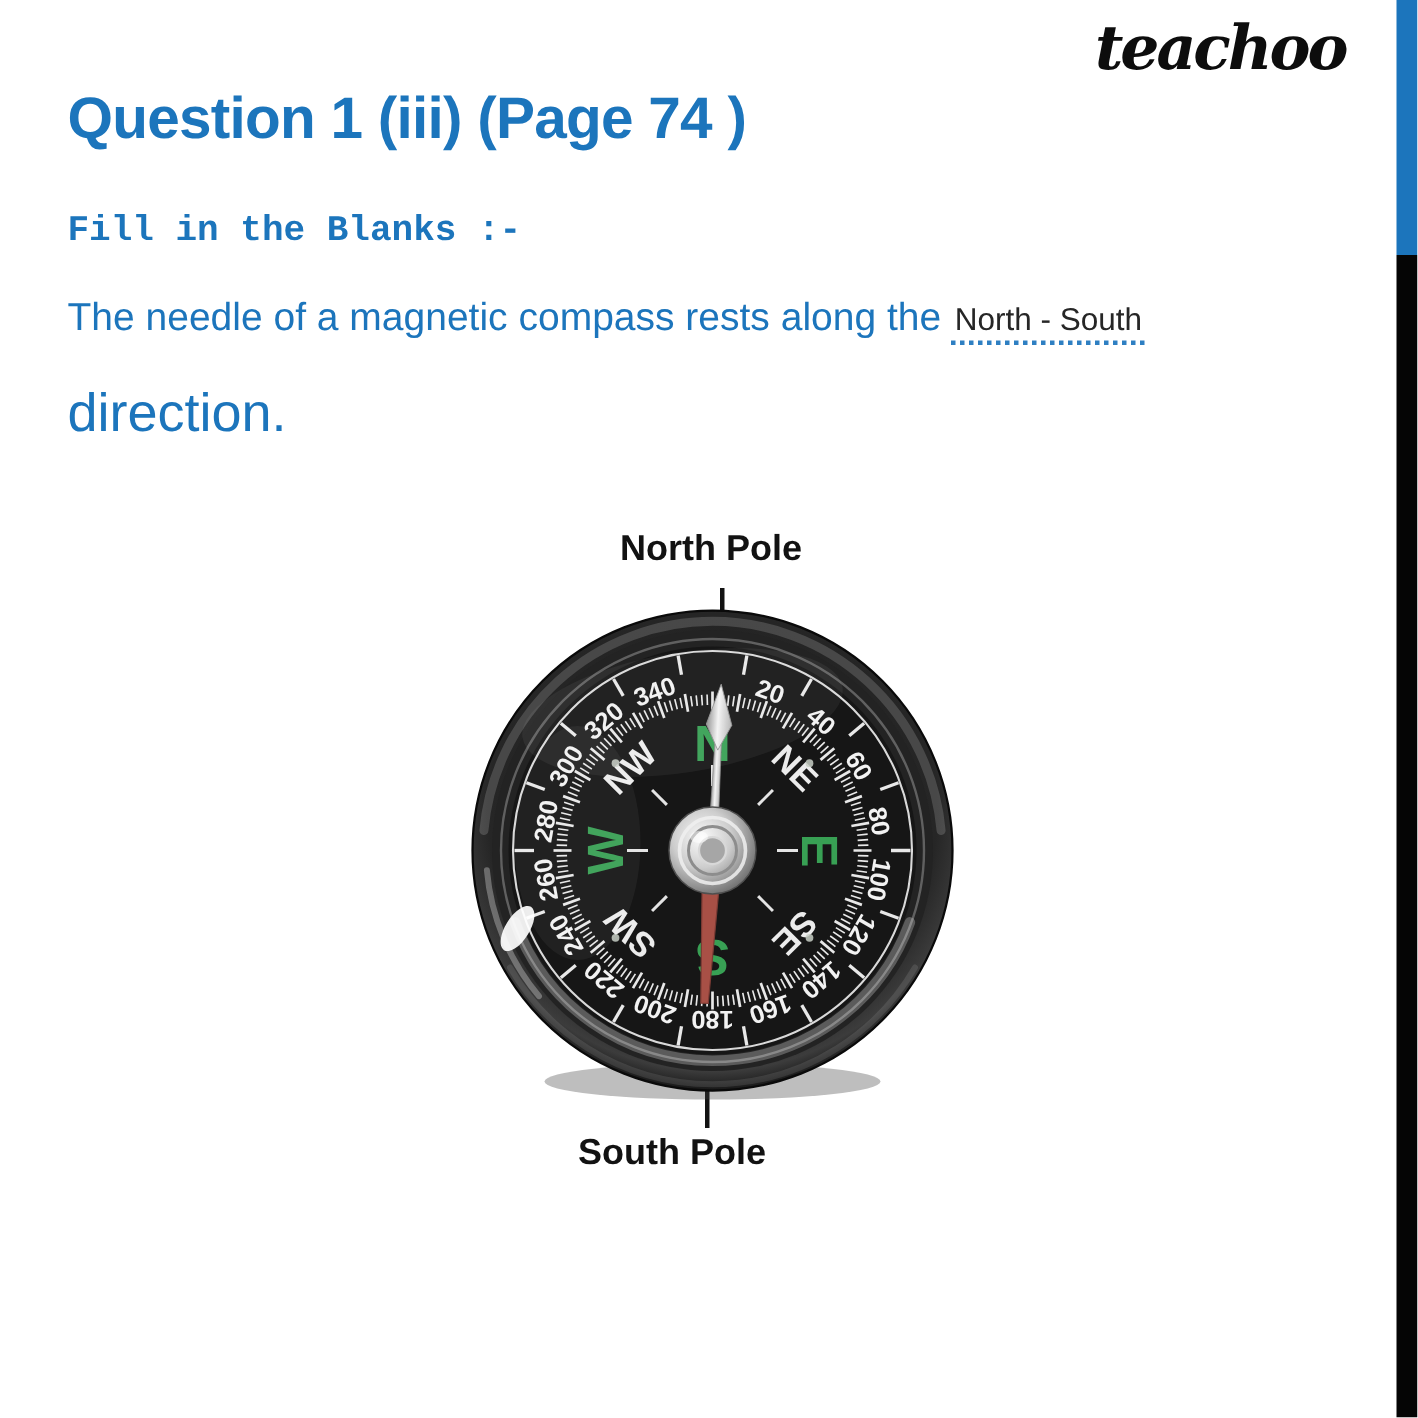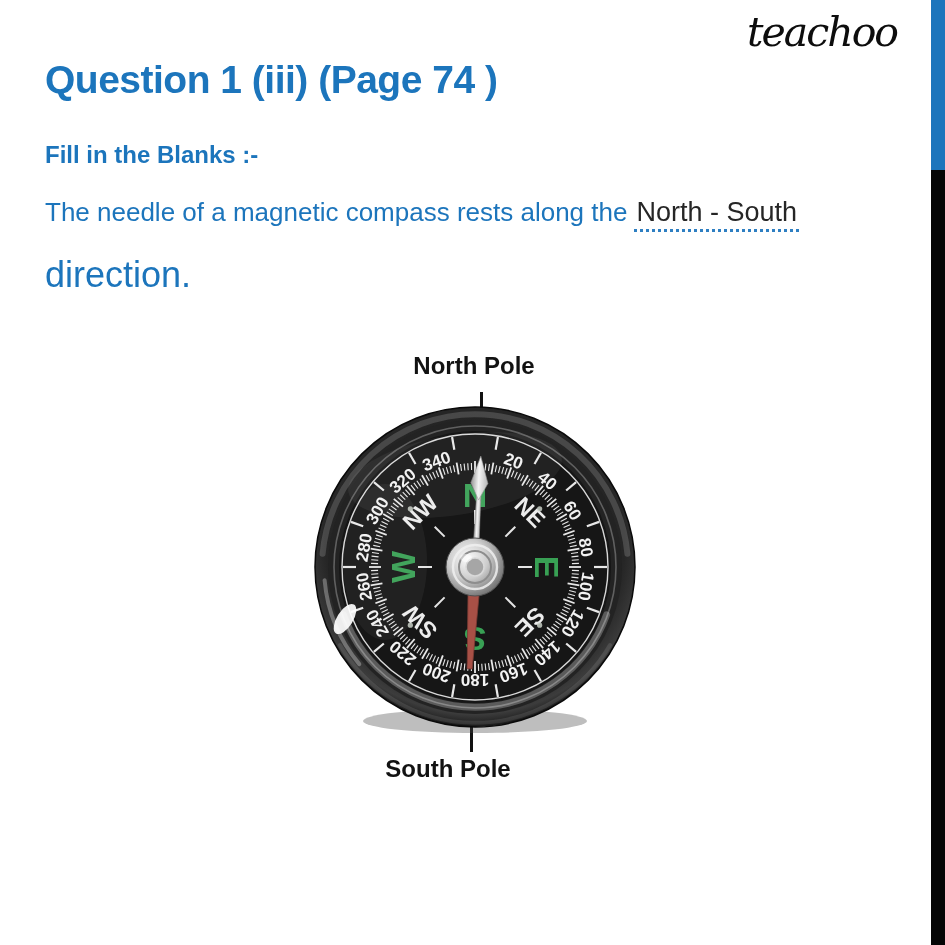--- a/index.html
+++ b/index.html
@@ -5,38 +5,38 @@
   html,body{margin:0;padding:0;}
   body{
     width:945px;height:945px;position:relative;background:#ffffff;
     font-family:"Liberation Sans",sans-serif;overflow:hidden;
   }
   .edge-bar{position:absolute;right:0;width:14px;}
   .edge-bar.blue{top:0;height:170px;background:var(--accent,#1c75bc);}
   .edge-bar.black{top:170px;height:775px;background:#050505;}
   .logo{
     position:absolute;top:12px;right:48px;
-    font-family:"DejaVu Serif",serif;font-style:italic;font-weight:normal;
+    font-family:"DejaVu Serif",serif;font-style:italic;font-weight:bold;
     font-size:41px;color:#0d0d0d;letter-spacing:-2px;line-height:1;
   }
   .title{
     position:absolute;left:45px;top:58px;
     font-size:39px;font-weight:bold;color:var(--accent,#1c75bc);
     letter-spacing:-0.5px;white-space:nowrap;text-align:center;
   }
   .subtitle{
     position:absolute;left:45px;top:141px;
-    font-size:24px;font-weight:bold;color:var(--accent,#1c75bc);white-space:nowrap;
+    font-size:24px;font-weight:bold;color:var(--accent,#1c75bc);white-space:nowrap;font-family:Liberation Mono, monospace;
   }
   .sentence-line1{
     position:absolute;left:45px;top:196px;font-size:26px;color:var(--accent,#1c75bc);
     white-space:nowrap;
   }
   .sentence-answer{
-    display:inline-block;margin-left:7px;color:#262626;font-size:27px;
+    display:inline-block;margin-left:7px;color:#262626;font-size:21px;
     border-bottom:3px dotted #2e7fc2;padding:0 2px 1px 2px;line-height:1.2;
   }
   .sentence-line2{
     position:absolute;left:45px;top:254px;font-size:36px;color:var(--accent,#1c75bc);
     white-space:nowrap;
   }
   .pole-label{
     position:absolute;width:220px;text-align:center;
     font-size:24px;font-weight:bold;color:#121212;white-space:nowrap;
   }

